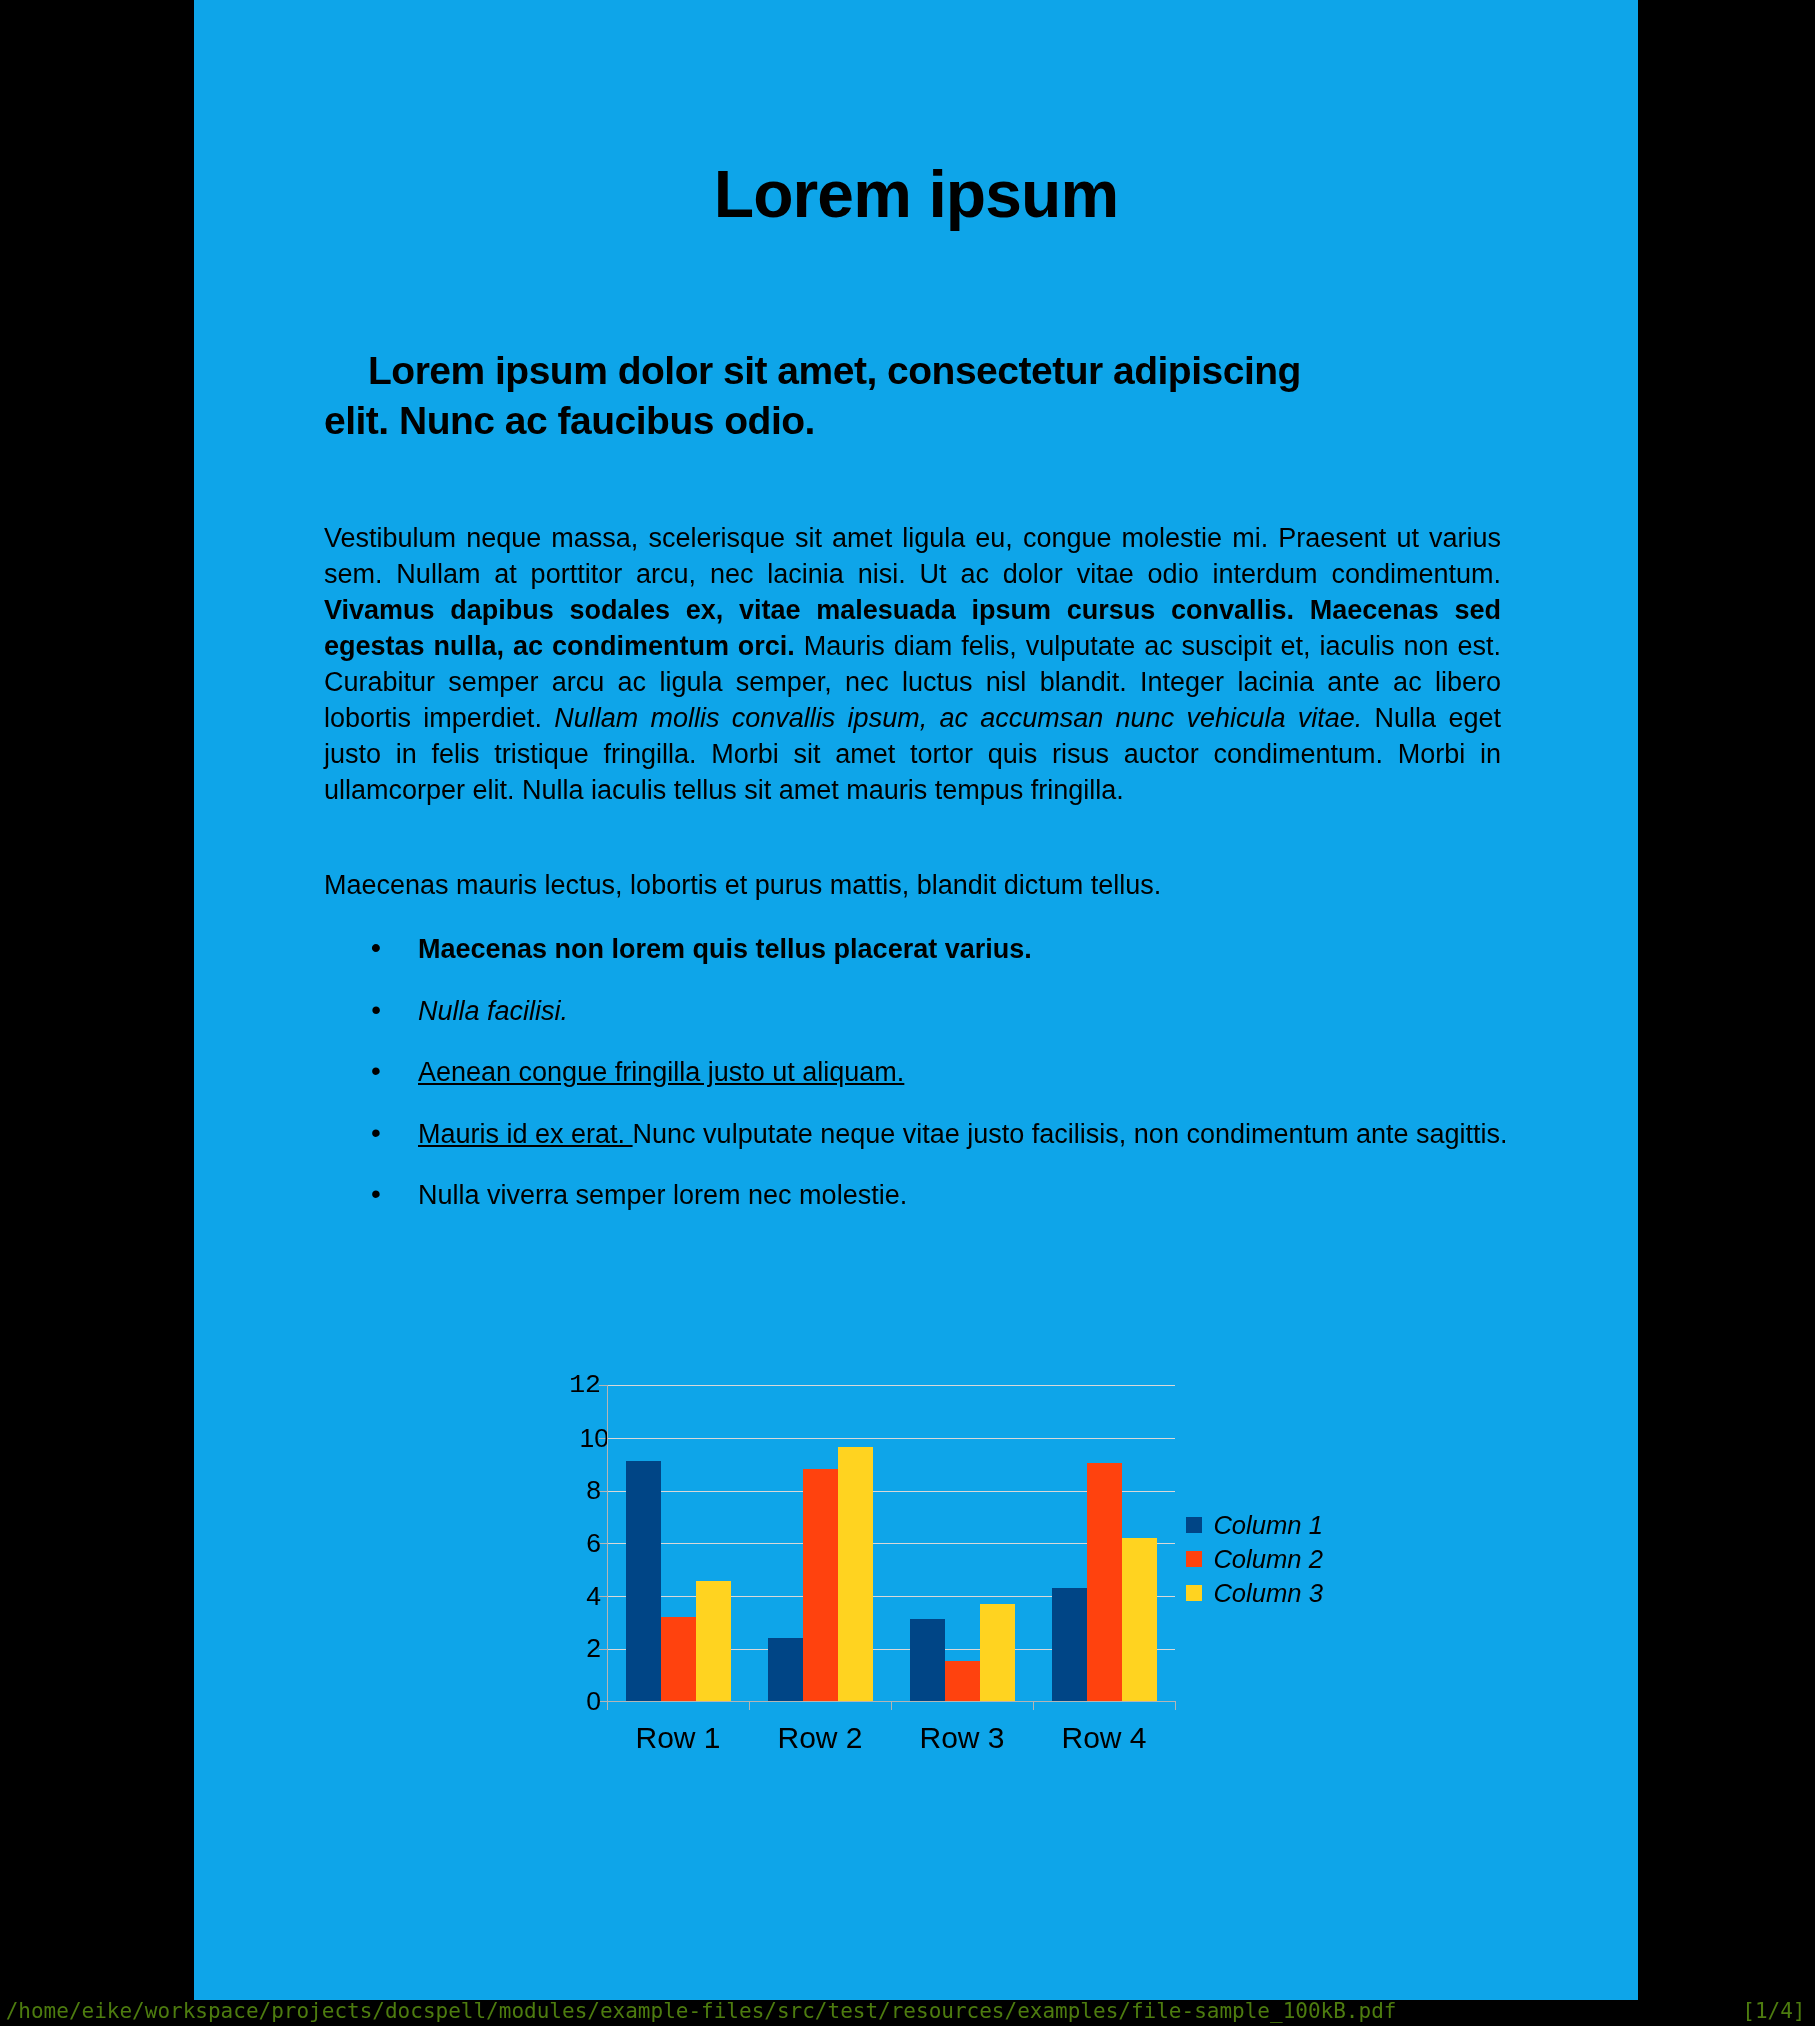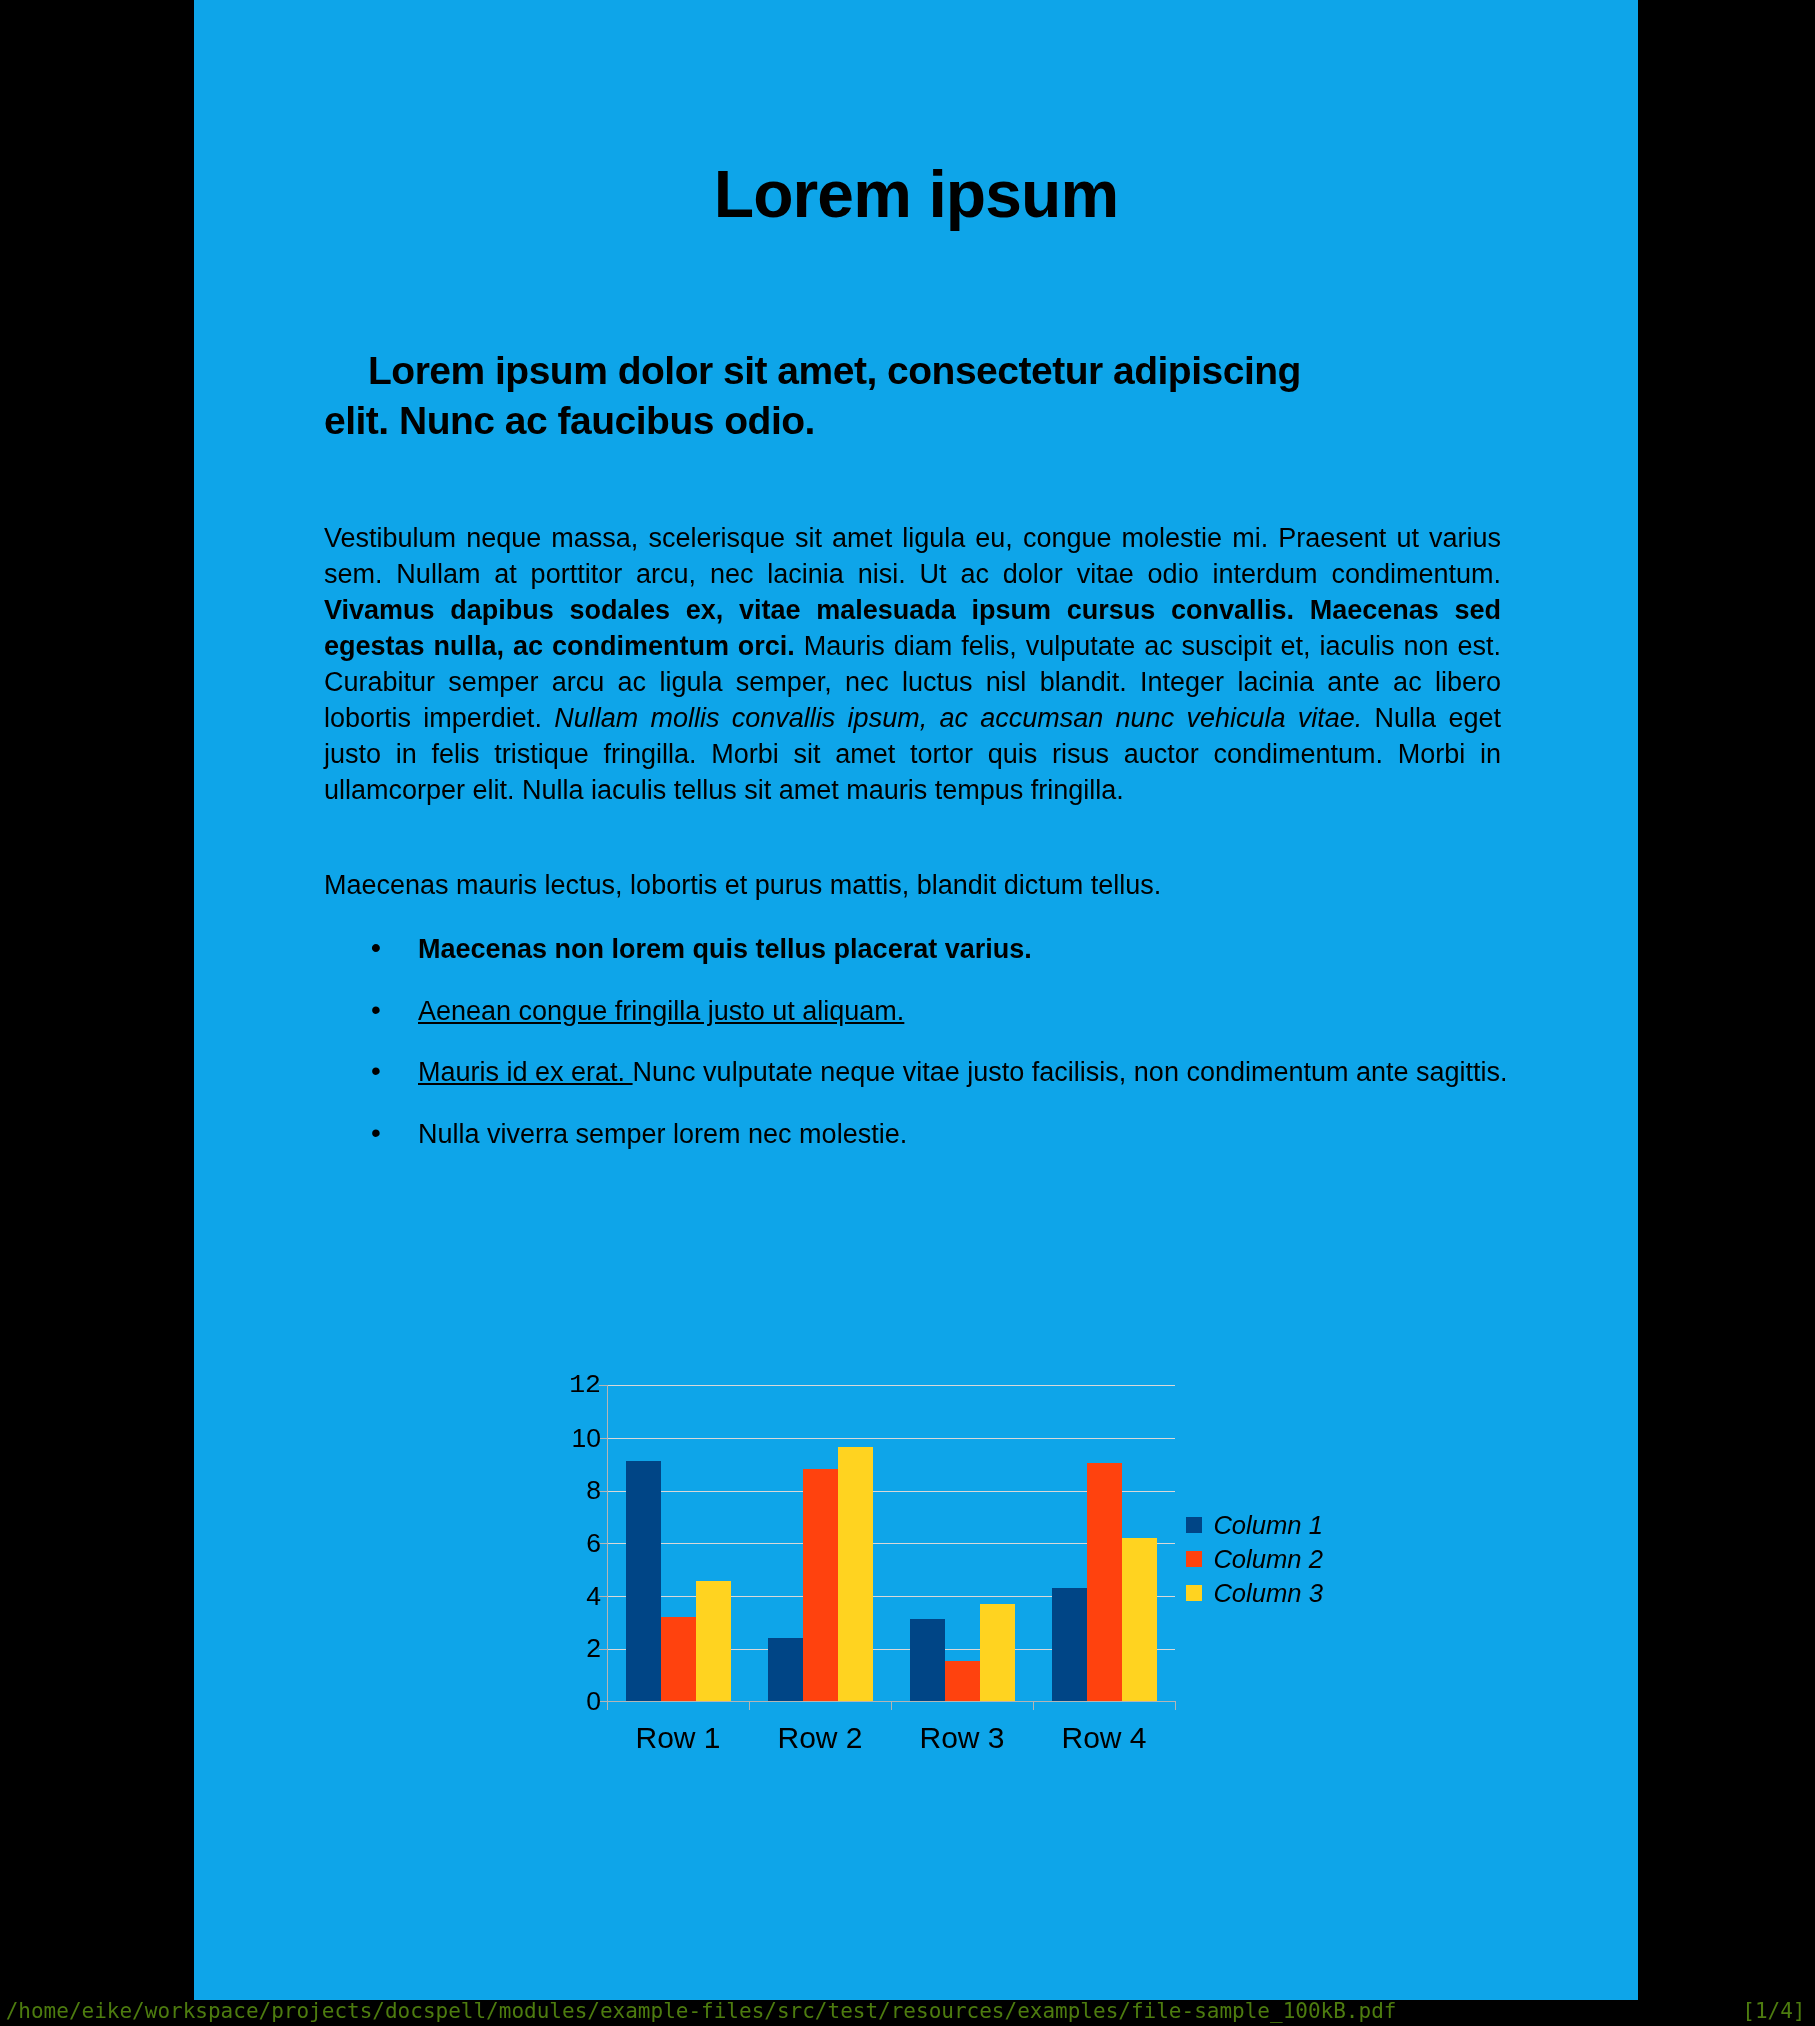--- a/index.html
+++ b/index.html
@@ -73,20 +73,21 @@
       <div class="l1">Lorem ipsum dolor sit amet, consectetur adipiscing</div>
       <div class="l2">elit. Nunc ac faucibus odio.</div>
     </h2>
 
     <p class="para p1"><span>Vestibulum neque massa, scelerisque sit amet ligula eu, congue molestie mi. Praesent ut varius sem. Nullam at porttitor arcu, nec lacinia nisi. Ut ac dolor vitae odio interdum condimentum. </span><b>Vivamus dapibus sodales ex, vitae malesuada ipsum cursus convallis. Maecenas sed egestas nulla, ac condimentum orci.</b><span> Mauris diam felis, vulputate ac suscipit et, iaculis non est. Curabitur semper arcu ac ligula semper, nec luctus nisl blandit. Integer lacinia ante ac libero lobortis imperdiet. </span><i>Nullam mollis convallis ipsum, ac accumsan nunc vehicula vitae.</i><span> Nulla eget justo in felis tristique fringilla. Morbi sit amet tortor quis risus auctor condimentum. Morbi in ullamcorper elit. Nulla iaculis tellus sit amet mauris tempus fringilla.</span></p>
 
     <p class="para p2">Maecenas mauris lectus, lobortis et purus mattis, blandit dictum tellus.</p>
 
     <ul class="bullets">
       <li class="bold-item"><span>Maecenas non lorem quis tellus placerat varius.</span></li>
+      <li class="italic-item"><span>Nulla facilisi.</span></li>
       <li><span class="u">Aenean congue fringilla justo ut aliquam. </span></li>
       <li><span class="u">Mauris id ex erat. </span><span>Nunc vulputate neque vitae justo facilisis, non condimentum ante sagittis.</span></li>
       <li><span>Nulla viverra semper lorem nec molestie.</span></li>
     </ul>
 
     <div class="chart" id="chart">
         <div class="axisline" style="left: 36px; top: 331px; width: 576px; height: 0.9px; background: rgb(181, 181, 181);"></div>
         <div class="axisline" style="left: 36px; top: 331px; width: 8.5px; height: 0.9px; background: rgb(181, 181, 181);"></div>
         <div class="ylab" style="left: 0px; top: 317px;">0</div>
         <div class="gridline" style="left: 44px; top: 279px; width: 568px; height: 0.9px; background: rgb(216, 216, 216);"></div>
@@ -96,21 +97,21 @@
         <div class="axisline" style="left: 36px; top: 226px; width: 8.5px; height: 0.9px; background: rgb(181, 181, 181);"></div>
         <div class="ylab" style="left: 0px; top: 212px;">4</div>
         <div class="gridline" style="left: 44px; top: 173px; width: 568px; height: 0.9px; background: rgb(216, 216, 216);"></div>
         <div class="axisline" style="left: 36px; top: 173px; width: 8.5px; height: 0.9px; background: rgb(181, 181, 181);"></div>
         <div class="ylab" style="left: 0px; top: 159px;">6</div>
         <div class="gridline" style="left: 44px; top: 121px; width: 568px; height: 0.9px; background: rgb(216, 216, 216);"></div>
         <div class="axisline" style="left: 36px; top: 121px; width: 8.5px; height: 0.9px; background: rgb(181, 181, 181);"></div>
         <div class="ylab" style="left: 0px; top: 106px;">8</div>
         <div class="gridline" style="left: 44px; top: 68px; width: 568px; height: 0.9px; background: rgb(216, 216, 216);"></div>
         <div class="axisline" style="left: 36px; top: 68px; width: 8.5px; height: 0.9px; background: rgb(181, 181, 181);"></div>
-        <div class="ylab" style="left: 0px; top: 54px;">10</div>
+        <div class="ylab" style="left: 8px; top: 54px;">10</div>
         <div class="gridline" style="left: 44px; top: 15px; width: 568px; height: 0.9px; background: rgb(216, 216, 216);"></div>
         <div class="axisline" style="left: 36px; top: 15px; width: 8.5px; height: 0.9px; background: rgb(181, 181, 181);"></div>
         <div class="ylab" style="left: 0px; top: 0.9px; font-family: Liberation Mono, monospace;">12</div>
         <div class="axisline" style="left: 44px; top: 15px; width: 0.9px; height: 316px; background: rgb(181, 181, 181);"></div>
         <div class="axisline" style="left: 44px; top: 331px; width: 0.9px; height: 8.5px; background: rgb(181, 181, 181);"></div>
         <div class="axisline" style="left: 186px; top: 331px; width: 0.9px; height: 8.5px; background: rgb(181, 181, 181);"></div>
         <div class="axisline" style="left: 328px; top: 331px; width: 0.9px; height: 8.5px; background: rgb(181, 181, 181);"></div>
         <div class="axisline" style="left: 470px; top: 331px; width: 0.9px; height: 8.5px; background: rgb(181, 181, 181);"></div>
         <div class="axisline" style="left: 612px; top: 331px; width: 0.9px; height: 8.5px; background: rgb(181, 181, 181);"></div>
         <div class="bar-group" style="left: 44px; top: 15px; width: 142px; height: 316px;">

